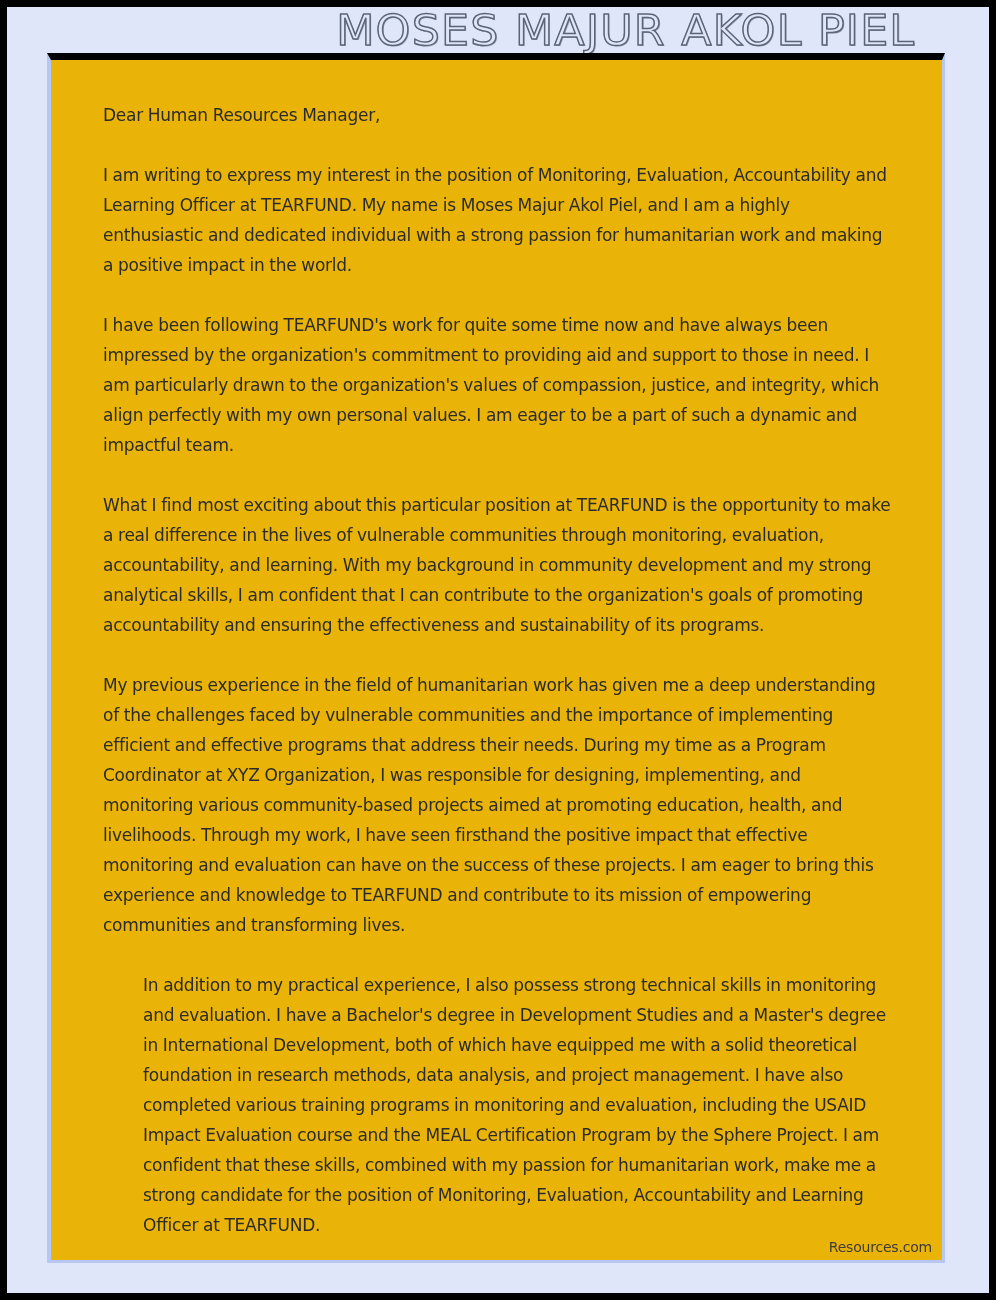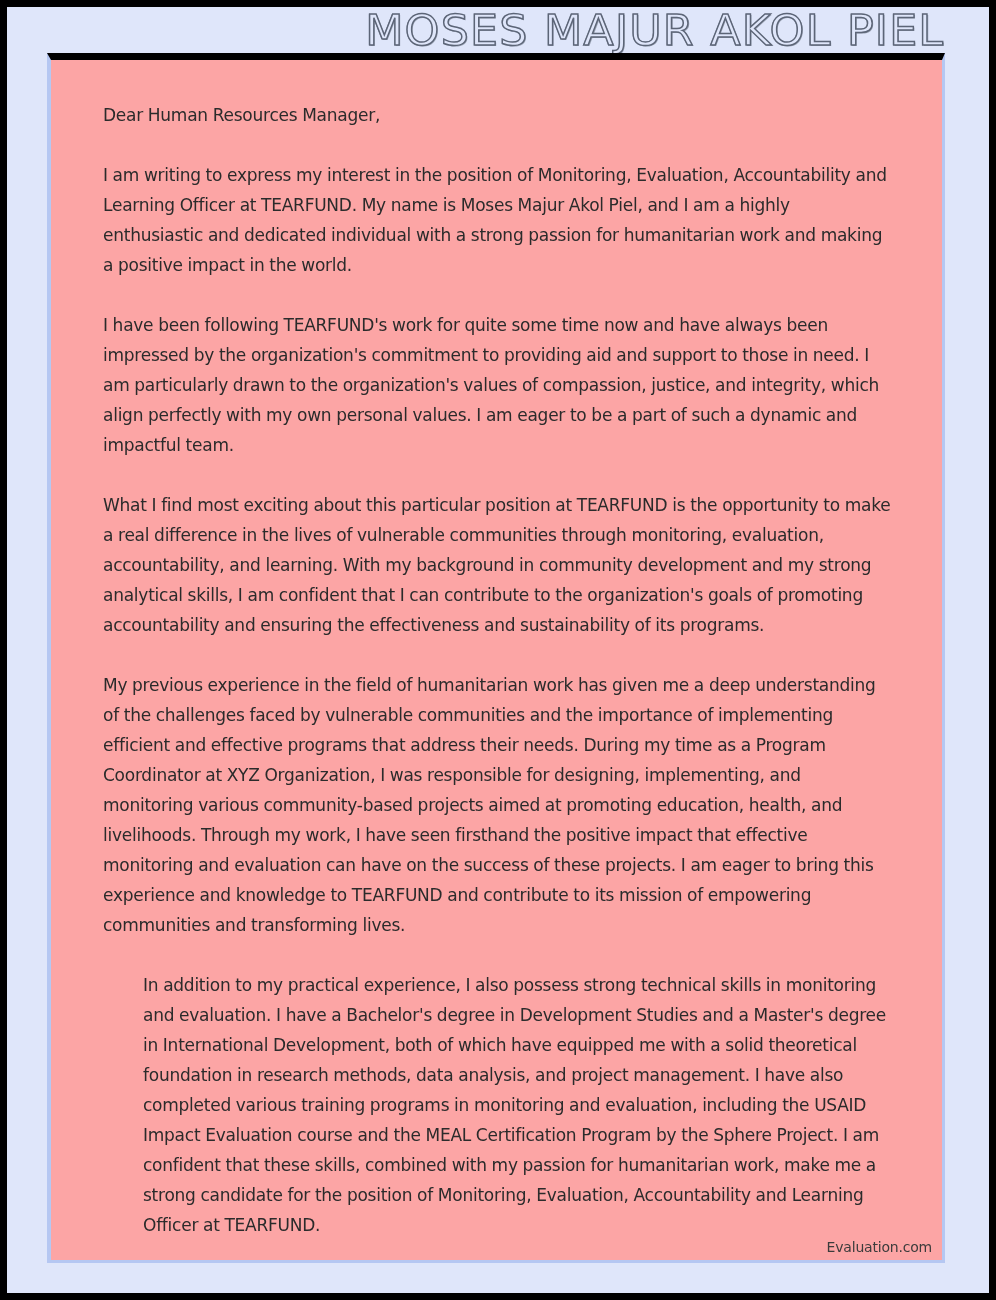--- a/index.html
+++ b/index.html
@@ -36,21 +36,21 @@
   
   #header {
     position: absolute;
     left: 0;
     top: 0;
     width: 982px;
     height: 46px;
     display: flex;
     align-items: flex-start;
     justify-content: flex-end;
-    padding-right: 45px;
+    padding-right: 74px;
   }
 
   #doc-title {
     font-family: "DejaVu Sans", sans-serif;
     font-size: 43px;
     line-height: 46px;
     font-weight: 400;
     letter-spacing: 1.2px;
     white-space: nowrap;
     color: #dfe6fa;
@@ -62,21 +62,21 @@
     transform-origin: right top;
   }
 
   
   #card {
     position: absolute;
     left: 40px;
     top: 46px;
     width: 898px;
     height: 1210px;
-    background: #fca5a5;
+    background: #eab308;
     border-top: 7px solid #000000;
     border-left: 4px solid #b5c7f2;
     border-right: 3px solid #b5c7f2;
     border-bottom: 3px solid #b5c7f2;
     overflow: hidden;
   }
 
   #letter-body {
     position: relative;
     padding: 40px 48px 0 52px;
@@ -127,17 +127,17 @@
         <p class="para">I have been following TEARFUND's work for quite some time now and have always been impressed by the organization's commitment to providing aid and support to those in need. I am particularly drawn to the organization's values of compassion, justice, and integrity, which align perfectly with my own personal values. I am eager to be a part of such a dynamic and impactful team.</p>
 
         <p class="para">What I find most exciting about this particular position at TEARFUND is the opportunity to make a real difference in the lives of vulnerable communities through monitoring, evaluation, accountability, and learning. With my background in community development and my strong analytical skills, I am confident that I can contribute to the organization's goals of promoting accountability and ensuring the effectiveness and sustainability of its programs.</p>
 
         <p class="para">My previous experience in the field of humanitarian work has given me a deep understanding of the challenges faced by vulnerable communities and the importance of implementing efficient and effective programs that address their needs. During my time as a Program Coordinator at XYZ Organization, I was responsible for designing, implementing, and monitoring various community-based projects aimed at promoting education, health, and livelihoods. Through my work, I have seen firsthand the positive impact that effective monitoring and evaluation can have on the success of these projects. I am eager to bring this experience and knowledge to TEARFUND and contribute to its mission of empowering communities and transforming lives.</p>
 
         <p class="para">In addition to my practical experience, I also possess strong technical skills in monitoring and evaluation. I have a Bachelor's degree in Development Studies and a Master's degree in International Development, both of which have equipped me with a solid theoretical foundation in research methods, data analysis, and project management. I have also completed various training programs in monitoring and evaluation, including the USAID Impact Evaluation course and the MEAL Certification Program by the Sphere Project. I am confident that these skills, combined with my passion for humanitarian work, make me a strong candidate for the position of Monitoring, Evaluation, Accountability and Learning Officer at TEARFUND.</p>
 
       </div>
 
-      <div id="watermark">Evaluation.com</div>
+      <div id="watermark">Resources.com</div>
     </div>
 
   </div>
 </div>
 
 </body></html>

